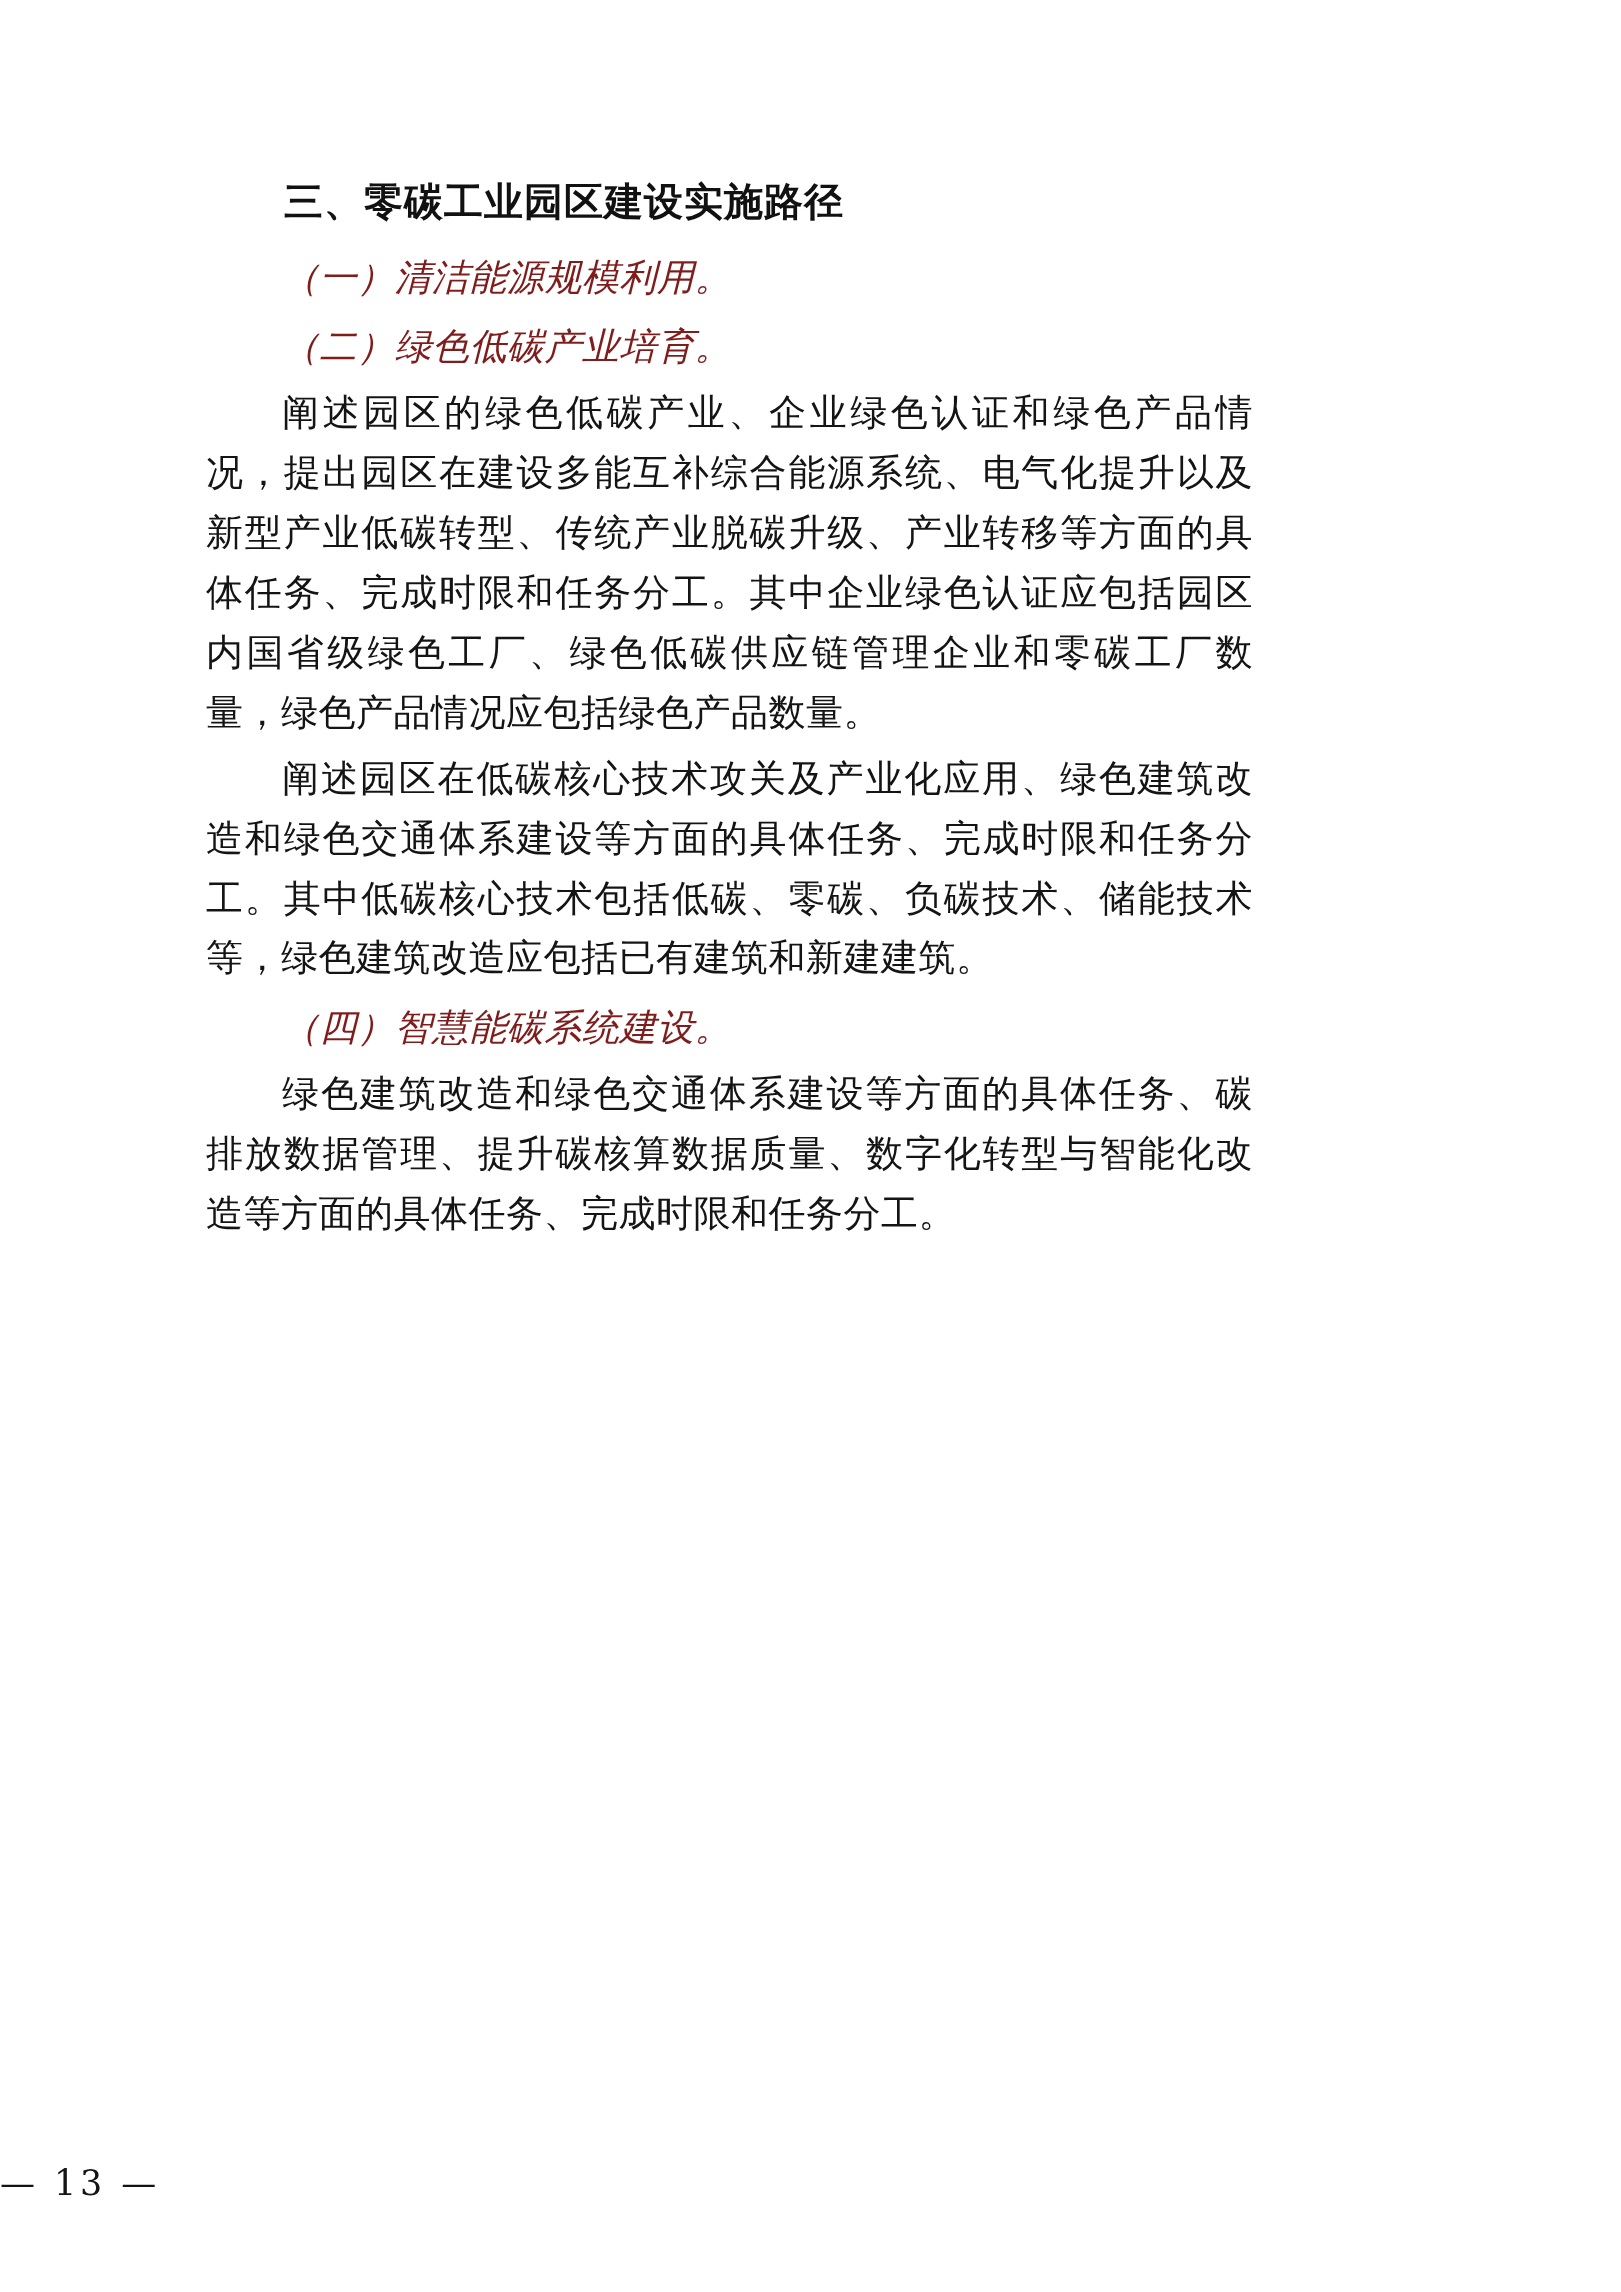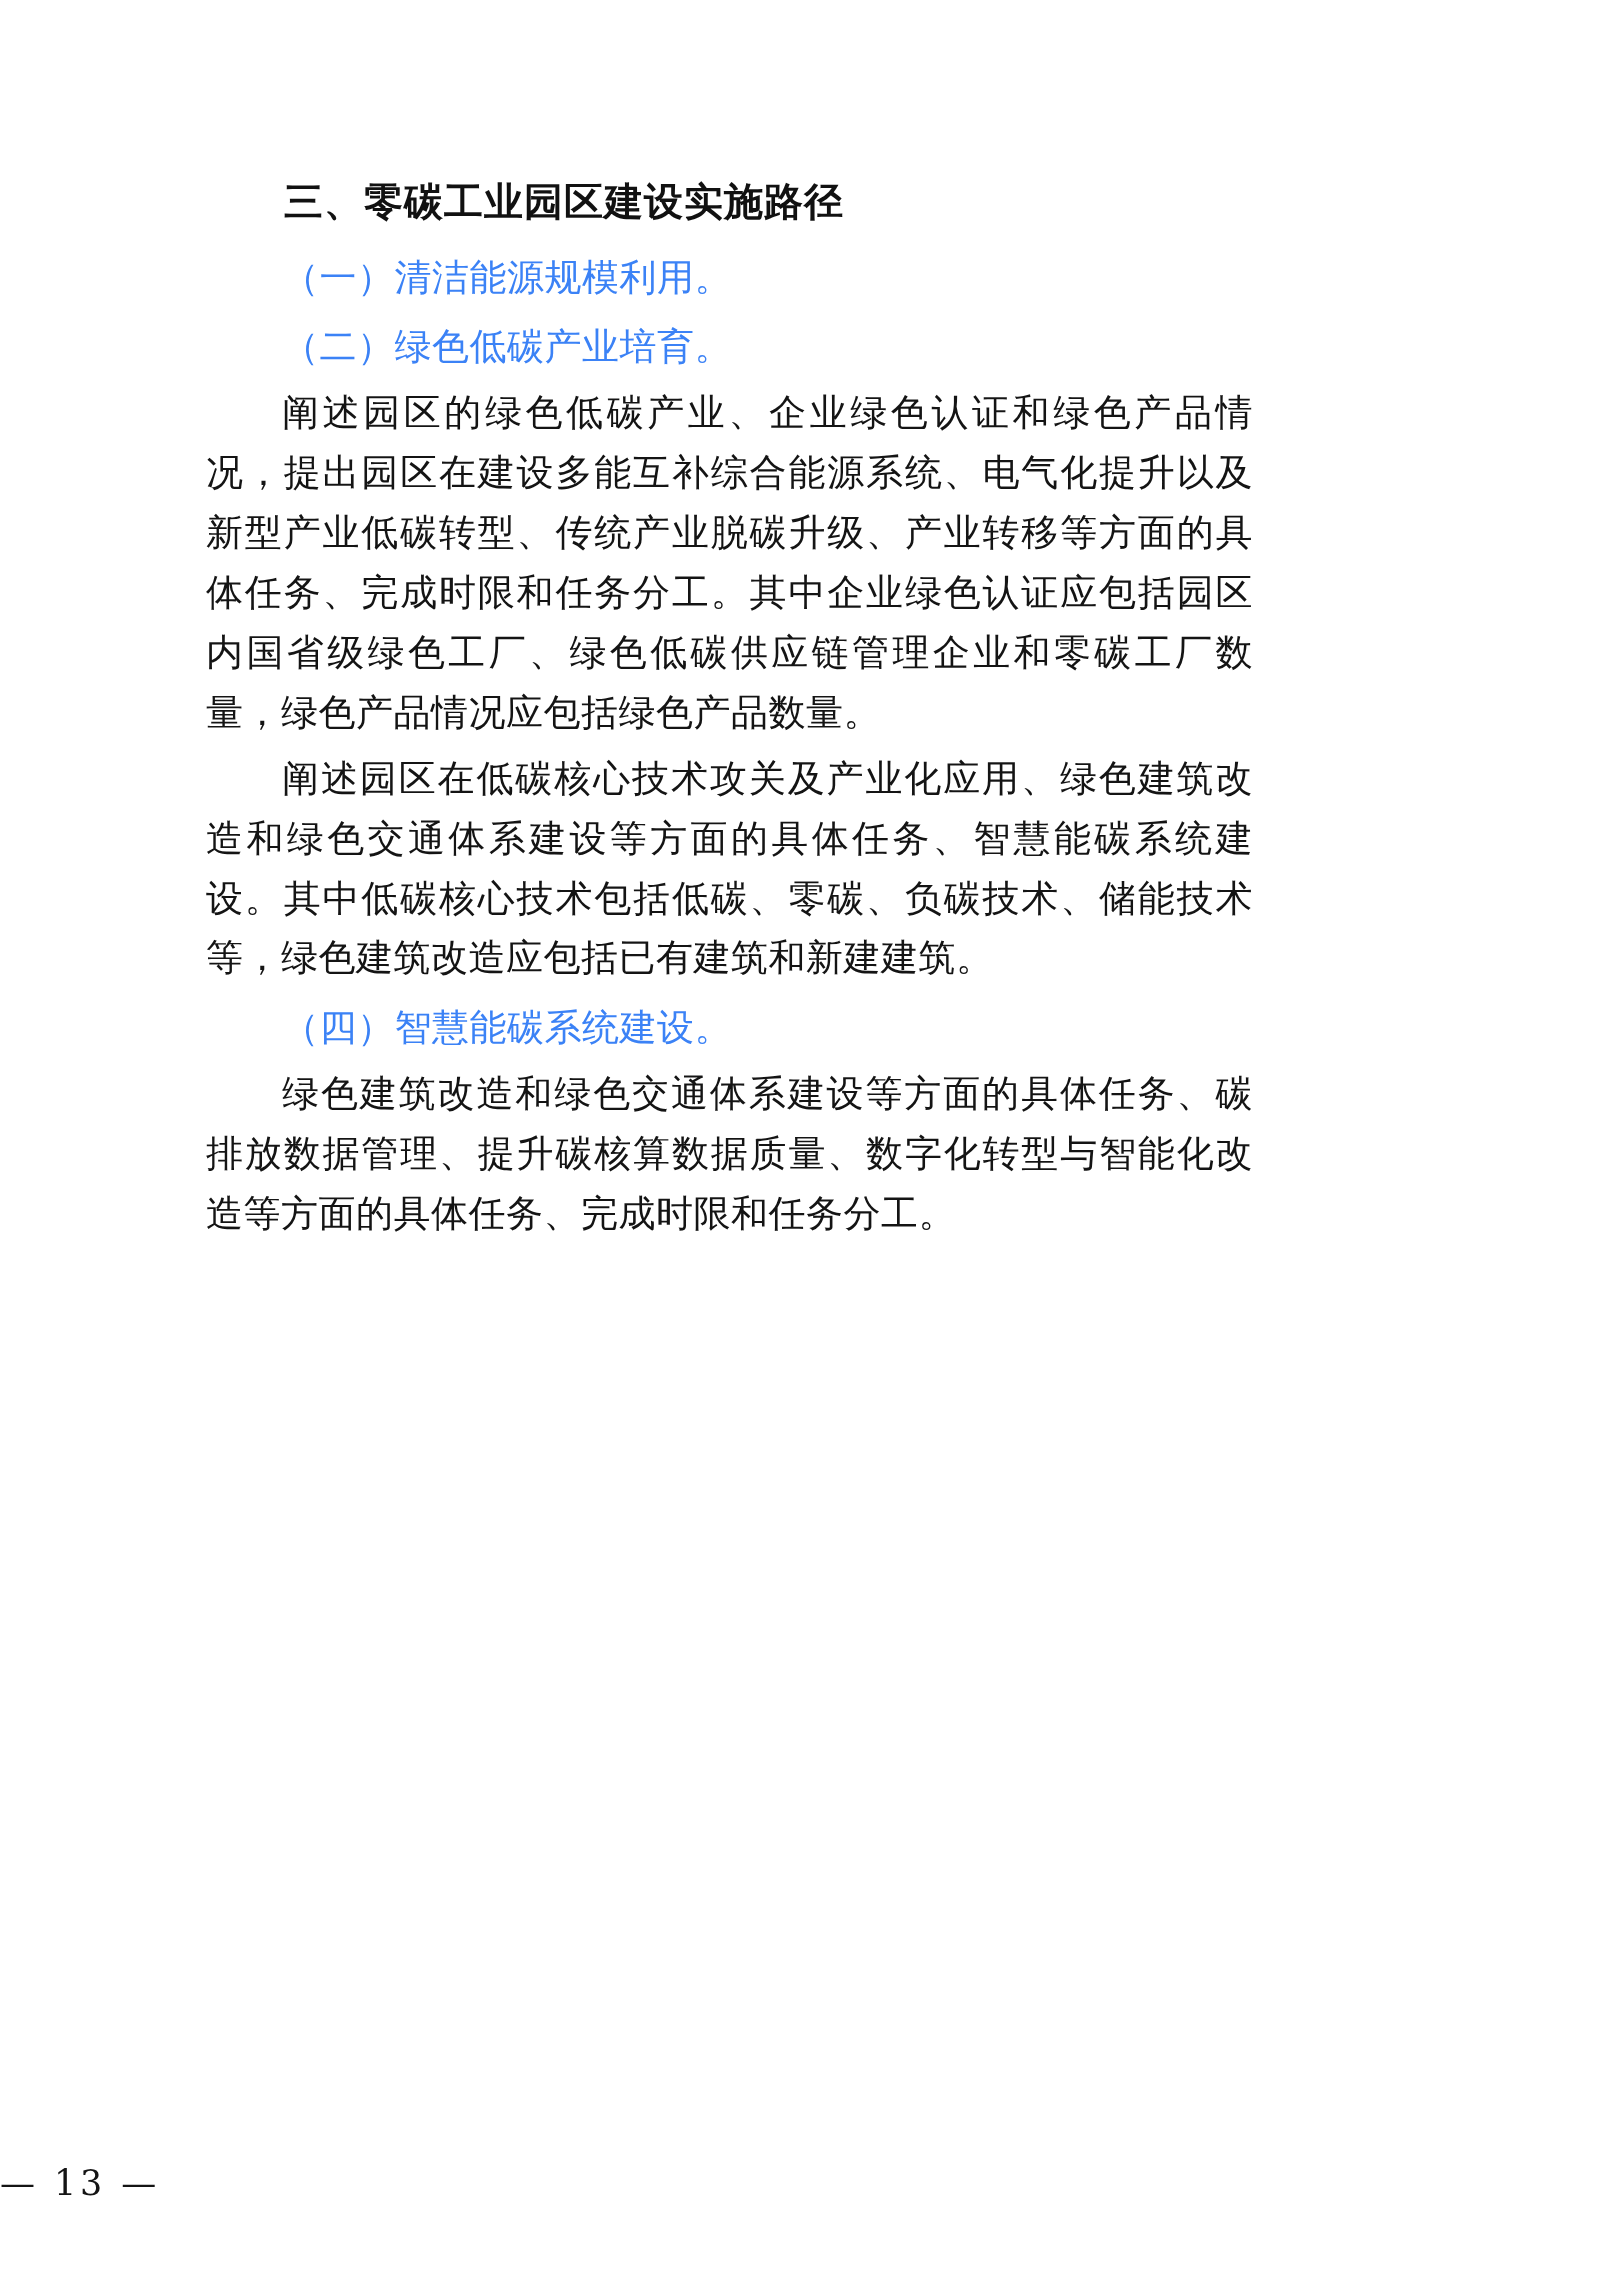--- a/index.html
+++ b/index.html
@@ -35,21 +35,22 @@
     margin: 24.5px 0 17.6px 0;
     text-indent: 78px;
     color: #111;
   }
   .sub-heading {
     font-size: 37px;
     line-height: 1.62;
     margin: 9.8px 0 5.9px 0;
     text-indent: 76px;
     letter-spacing: 0.5px;
-    color: #3b82f6;
+    color: #7f1d1d;
+    font-style: italic;
   }
   p.para {
     font-size: 37px;
     line-height: 1.62;
     margin: 5.9px 0 5.9px 0;
     text-indent: 76px;
     text-align: justify;
     text-justify: inter-ideograph;
     letter-spacing: 0.5px;
     color: #141414;
@@ -75,21 +76,21 @@
     <h2 class="section-heading">三、零碳工业园区建设实施路径</h2>
 
     <div class="sub-heading">（一）清洁能源规模利用。</div>
 
 
     <div class="sub-heading">（二）绿色低碳产业培育。</div>
 
     <p class="para">阐述园区的绿色低碳产业、企业绿色认证和绿色产品情况，提出园区在建设多能互补综合能源系统、电气化提升以及新型产业低碳转型、传统产业脱碳升级、产业转移等方面的具体任务、完成时限和任务分工。其中企业绿色认证应包括园区内国省级绿色工厂、绿色低碳供应链管理企业和零碳工厂数量，绿色产品情况应包括绿色产品数量。</p>
 
 
-    <p class="para">阐述园区在低碳核心技术攻关及产业化应用、绿色建筑改造和绿色交通体系建设等方面的具体任务、智慧能碳系统建设。其中低碳核心技术包括低碳、零碳、负碳技术、储能技术等，绿色建筑改造应包括已有建筑和新建建筑。</p>
+    <p class="para">阐述园区在低碳核心技术攻关及产业化应用、绿色建筑改造和绿色交通体系建设等方面的具体任务、完成时限和任务分工。其中低碳核心技术包括低碳、零碳、负碳技术、储能技术等，绿色建筑改造应包括已有建筑和新建建筑。</p>
 
     <div class="sub-heading">（四）智慧能碳系统建设。</div>
 
     <p class="para">绿色建筑改造和绿色交通体系建设等方面的具体任务、碳排放数据管理、提升碳核算数据质量、数字化转型与智能化改造等方面的具体任务、完成时限和任务分工。</p>
 
   </div>
 
   <div class="page-number">— 13 —</div>
 </div>
 

